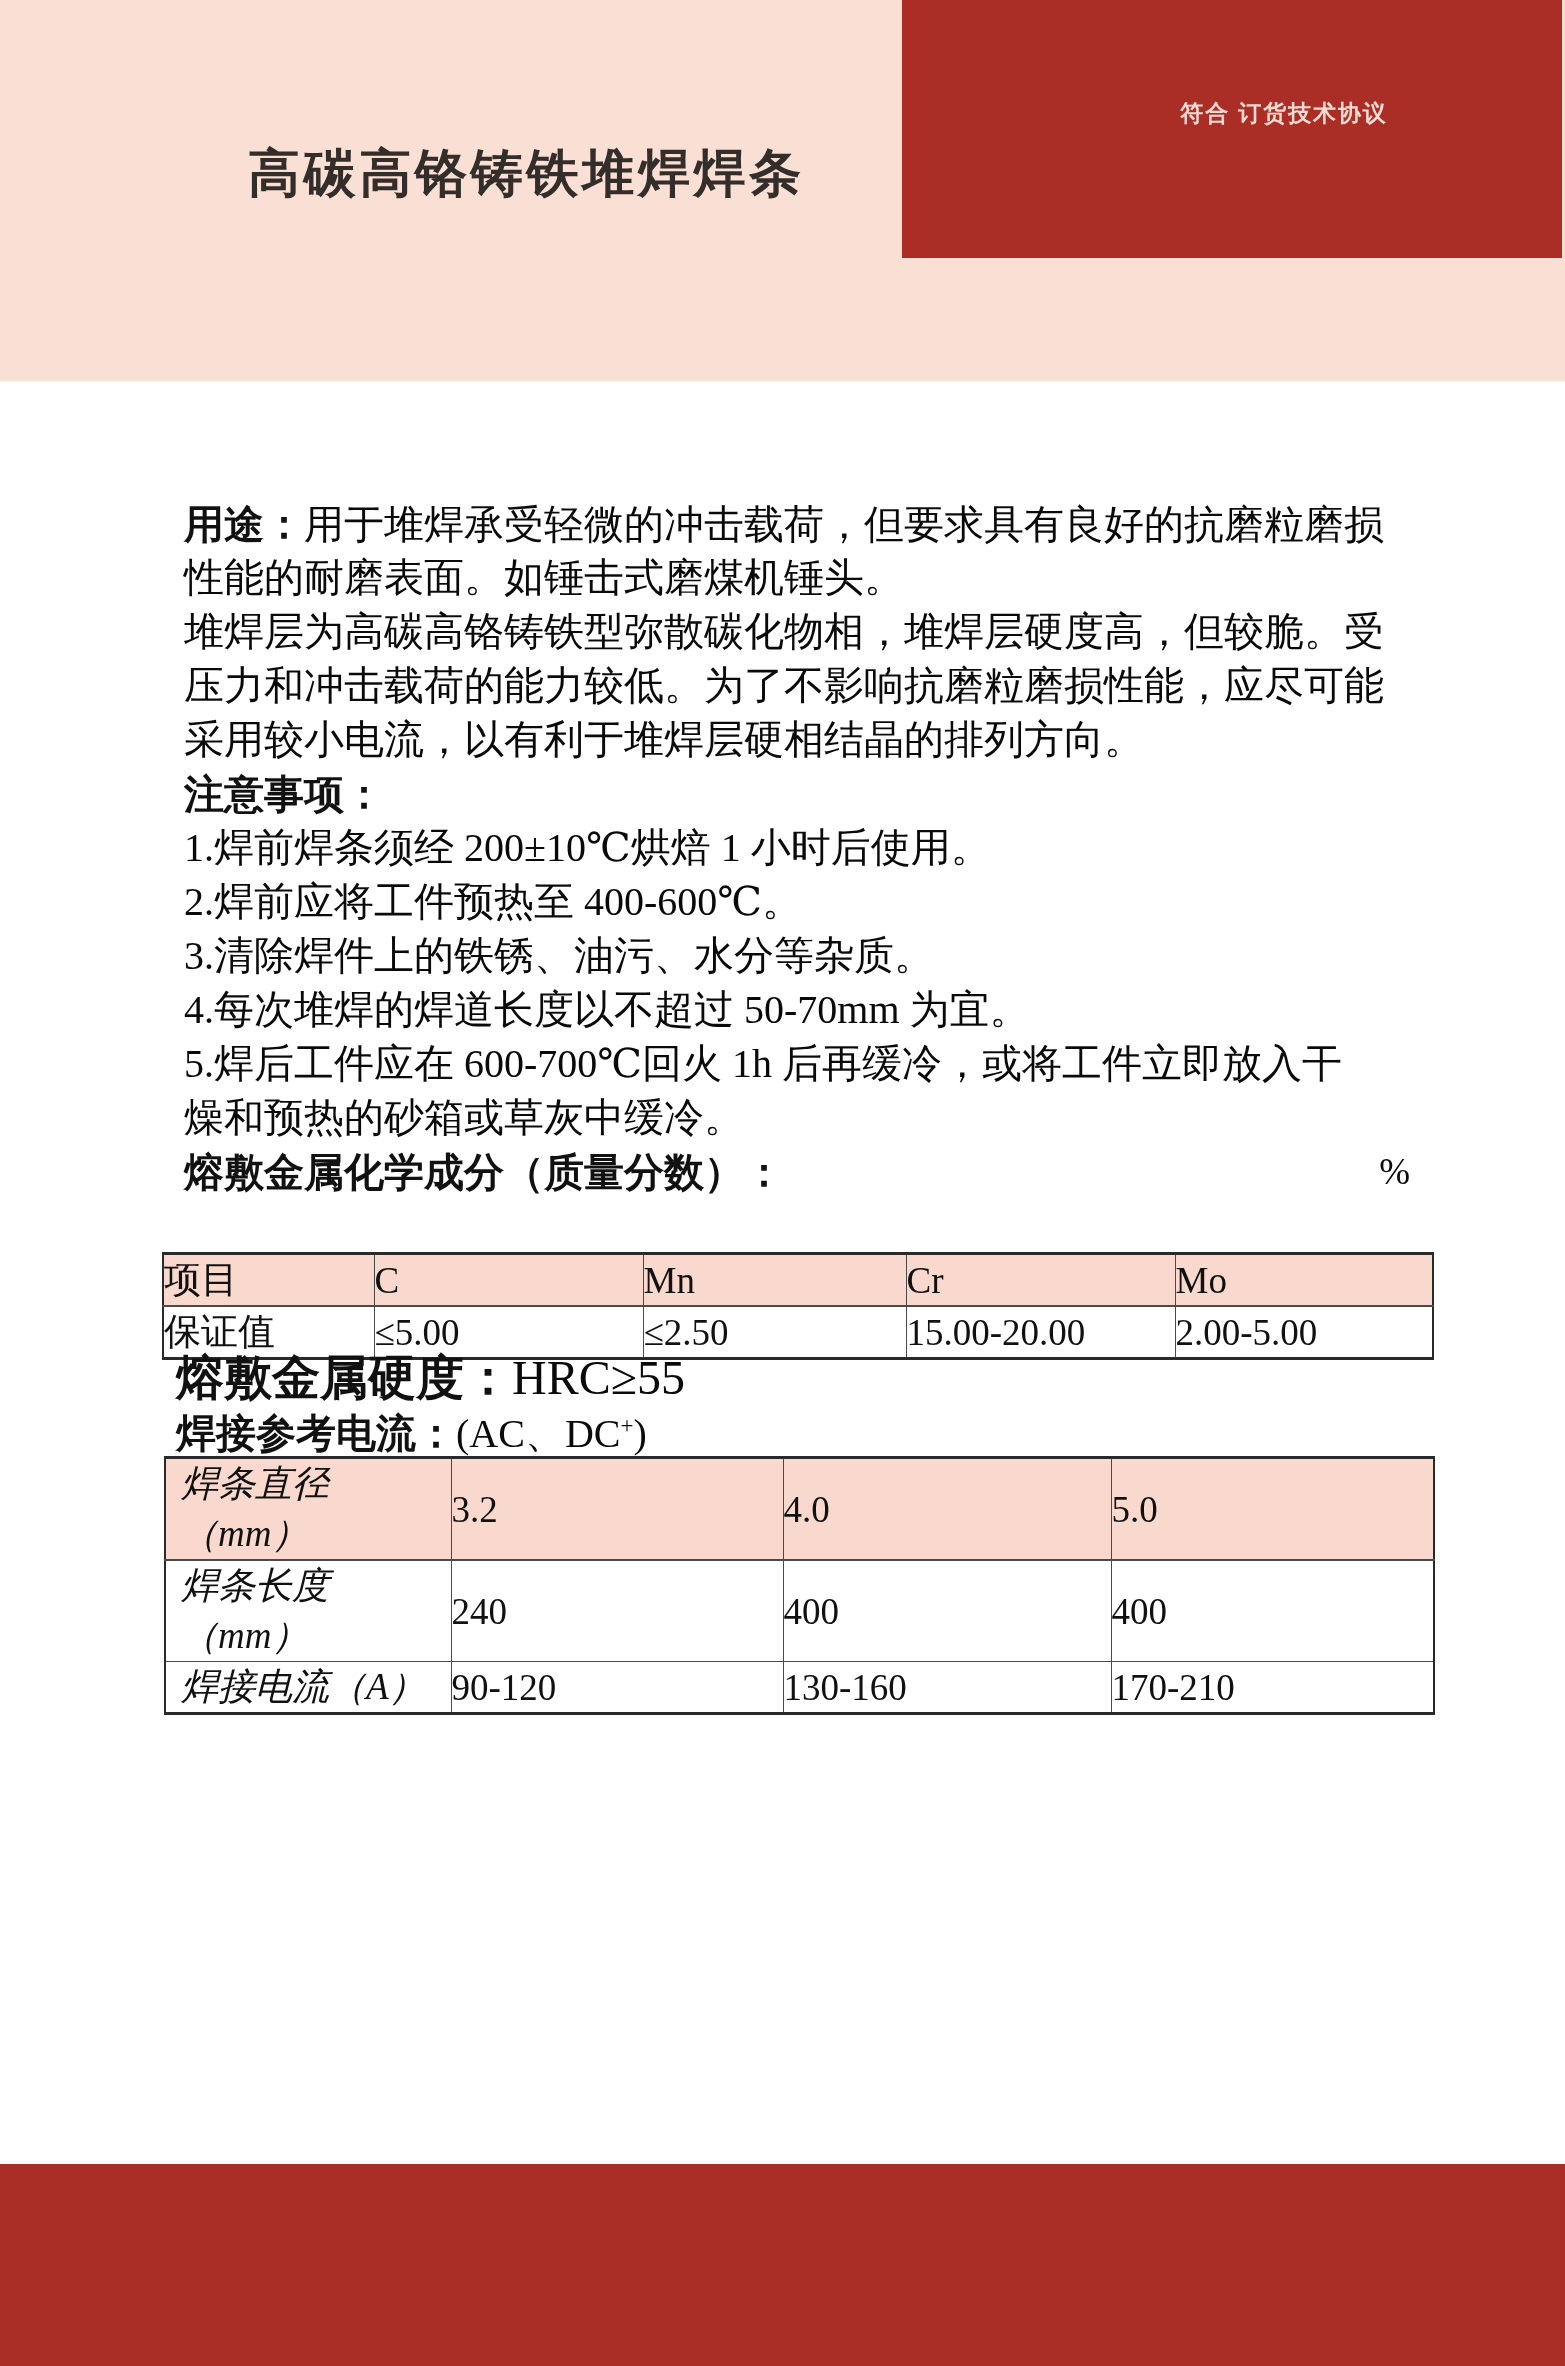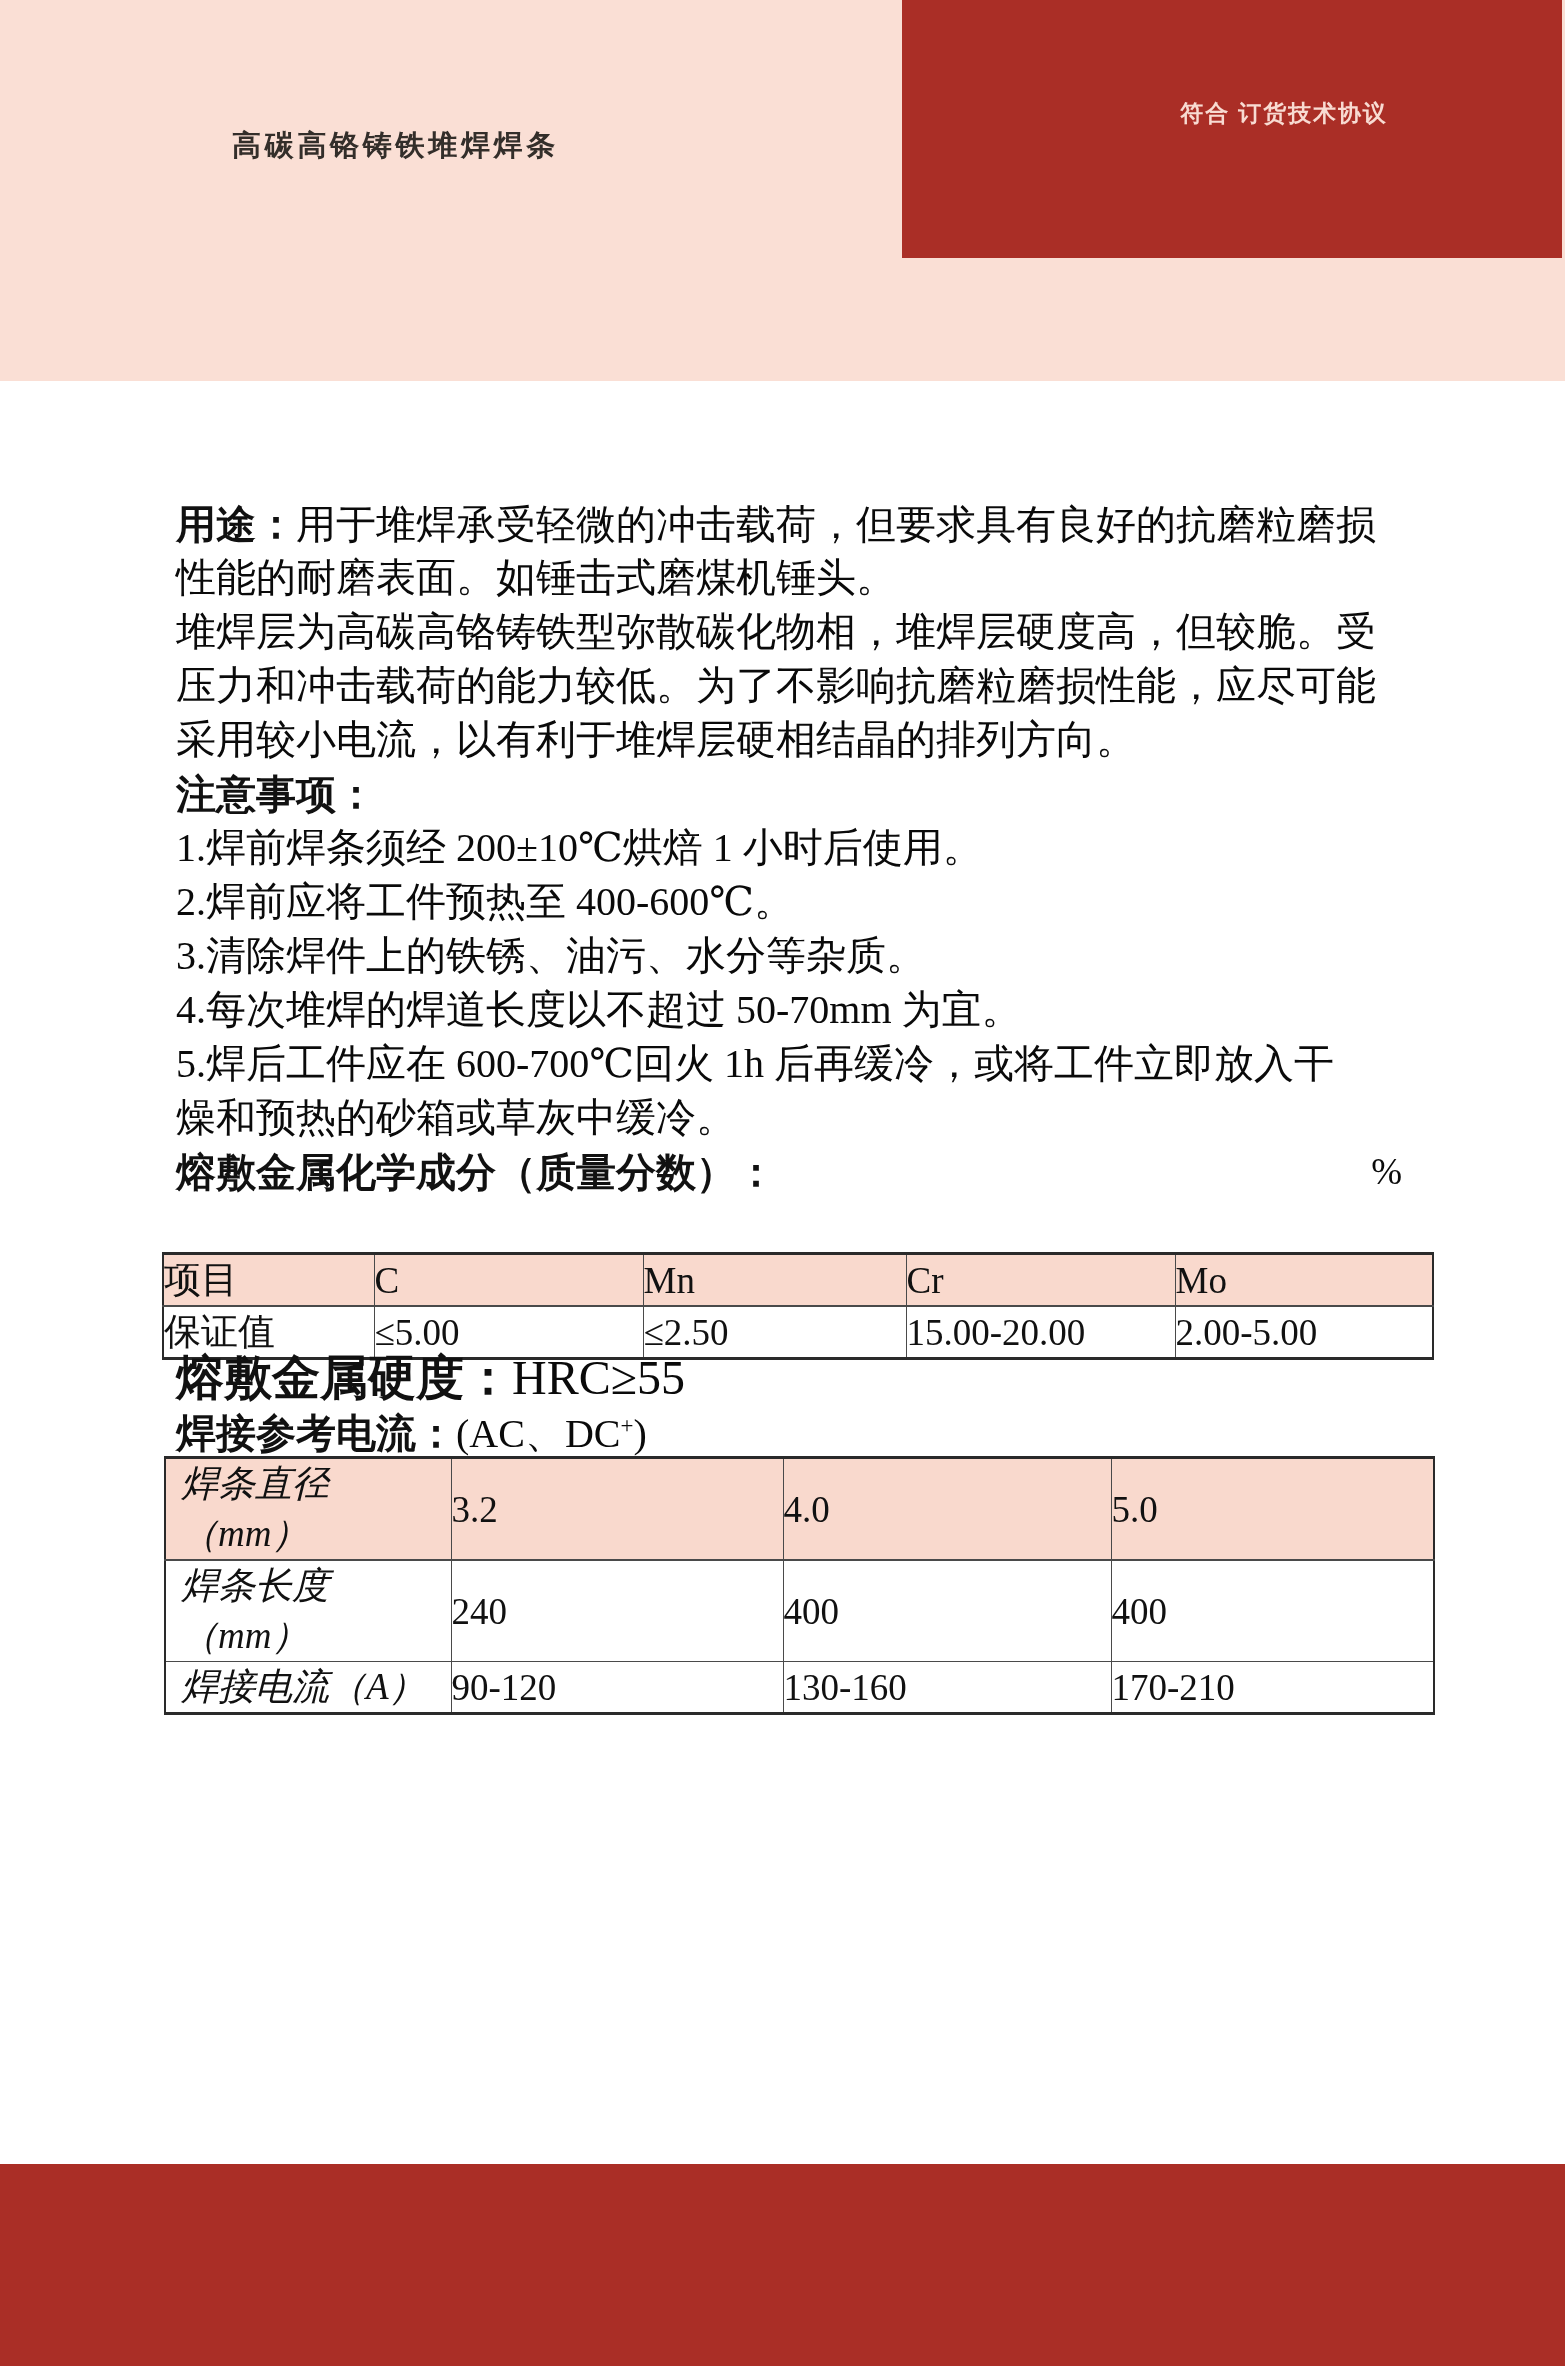--- a/index.html
+++ b/index.html
@@ -5,26 +5,26 @@
   html,body{margin:0;padding:0;background:#fff;}
   .page{position:relative;width:1566px;height:2366px;background:#ffffff;overflow:hidden;
         font-family:"Liberation Serif","DejaVu Serif",serif;color:#0a0a0a;}
 
   
   .band-top{position:absolute;left:0;top:0;width:1566px;height:381px;background:#fadfd5;}
   .red-block{position:absolute;left:902px;top:0;width:660px;height:258px;background:#aa2e26;}
   .badge-text{position:absolute;left:0;top:100px;width:100%;box-sizing:border-box;padding-left:104px;
               text-align:center;font-family:"Liberation Sans","DejaVu Sans",sans-serif;
               font-weight:700;font-size:23px;line-height:1.15;letter-spacing:1.9px;color:#f8dbd2;}
-  .page-title{position:absolute;left:232px;top:131px;margin:0;
+  .page-title{position:absolute;left:232px;top:131px;margin:16px;
               font-family:"Liberation Sans","DejaVu Sans",sans-serif;
-              font-weight:700;font-size:29px;line-height:1;letter-spacing:3.7px;color:#332e2a;}
+              font-weight:700;font-size:52px;line-height:1;letter-spacing:3.7px;color:#332e2a;}
 
   
-  .body-text{position:absolute;left:176px;top:497px;width:1250px;font-size:40px;line-height:54px;}
+  .body-text{position:absolute;left:184px;top:497px;width:1250px;font-size:40px;line-height:54px;}
   .line{height:54px;white-space:nowrap;}
   .lbl{font-family:"Liberation Sans","DejaVu Sans",sans-serif;font-weight:700;color:#111;}
   .pct{float:right;margin-right:24px;font-size:37px;font-weight:400;
        font-family:"Liberation Serif","DejaVu Serif",serif;}
 
   
   table{border-collapse:collapse;table-layout:fixed;font-size:37px;color:#111;}
   td{padding:0;text-align:left;vertical-align:middle;border:1.9px solid #4a4a4a;}
   .t1{position:absolute;left:162px;top:1252px;width:1271px;
       border:2.8px solid #2a2a2a;border-top-width:3.7px;border-bottom-width:3.7px;}

